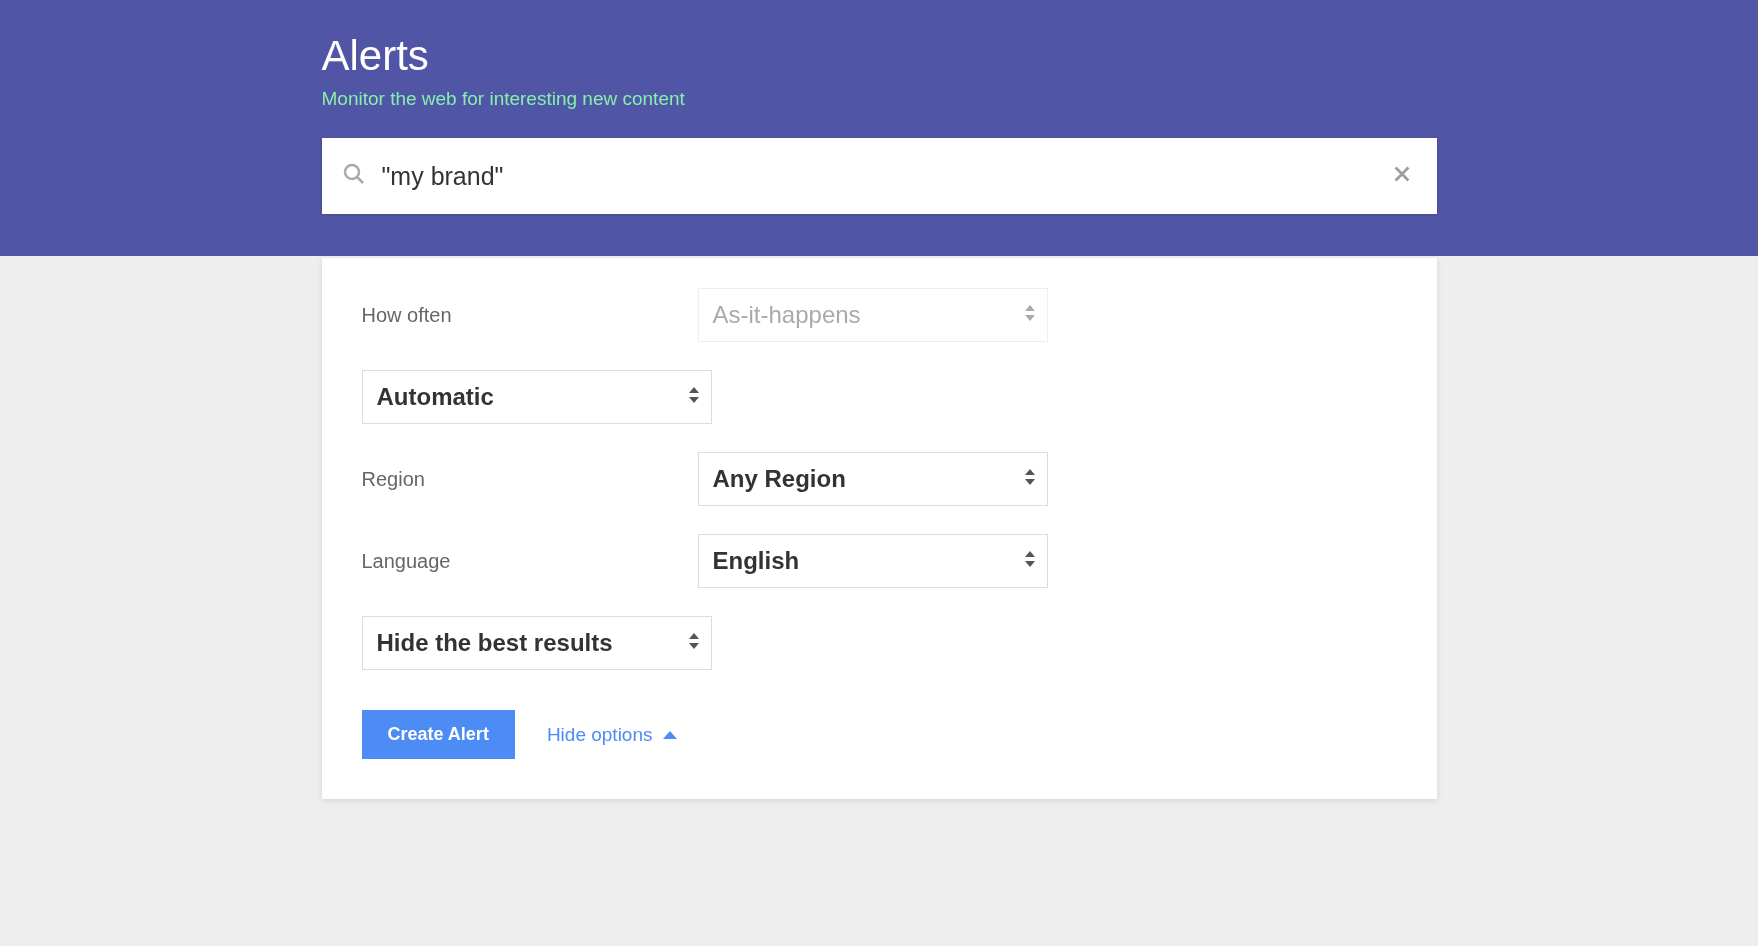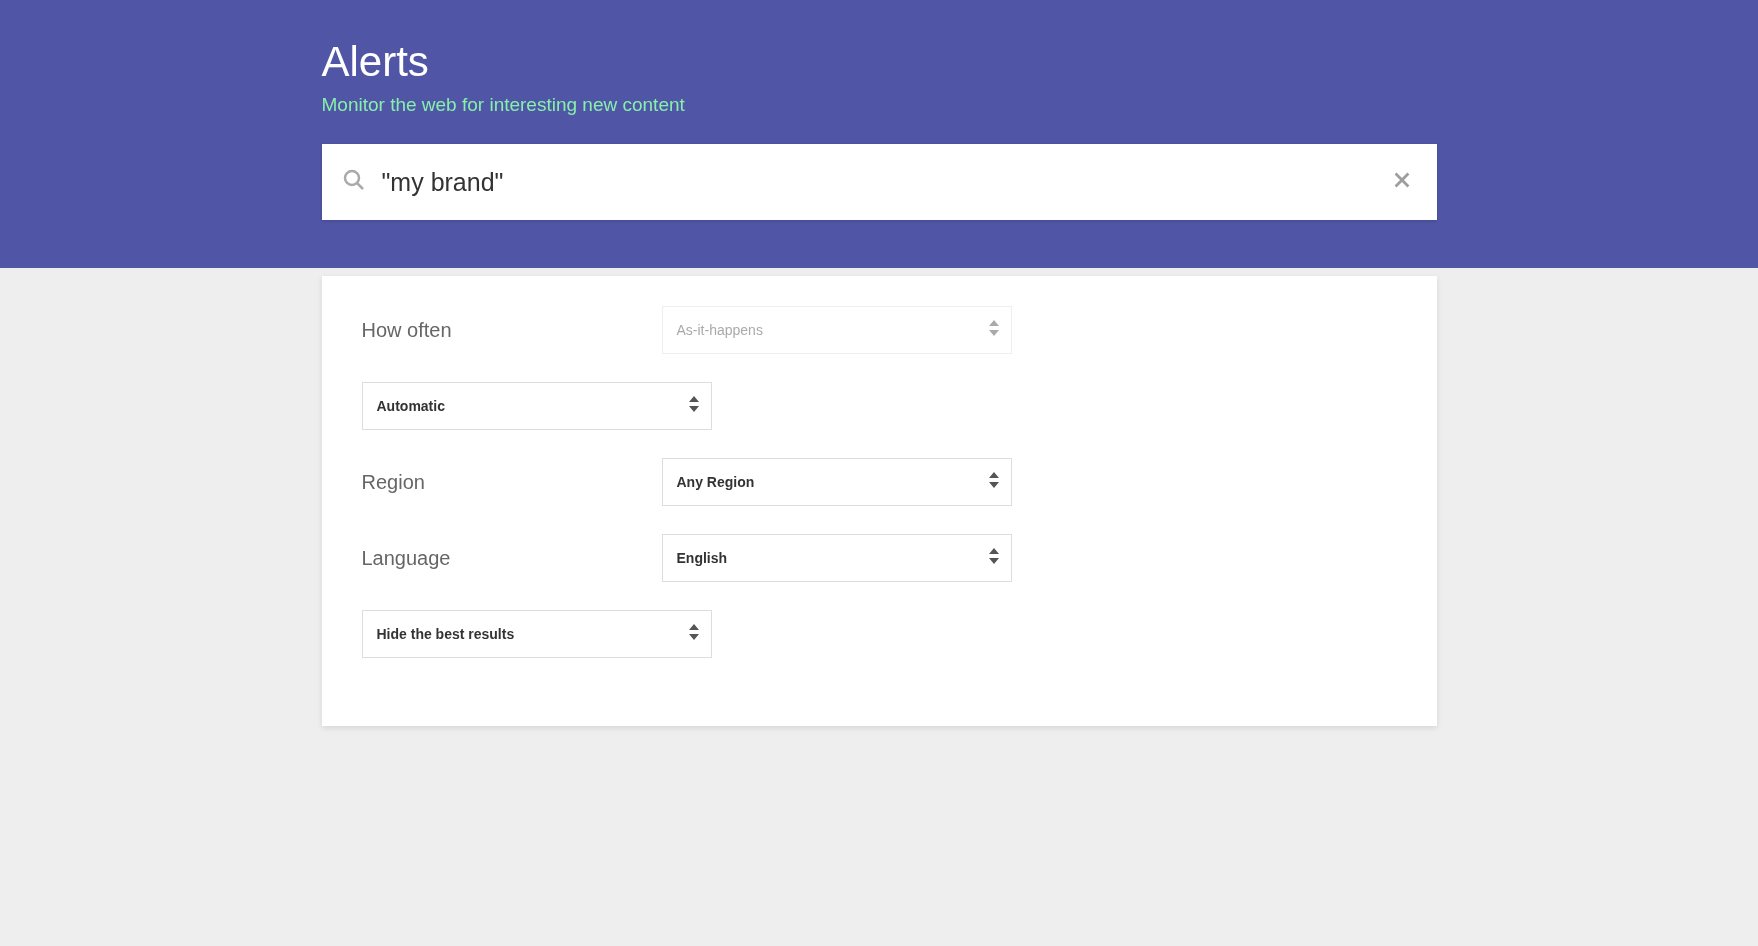--- a/index.html
+++ b/index.html
@@ -7,21 +7,21 @@
       font-family: Arial, Helvetica, sans-serif;
       background: #eeeeee;
       min-height: 946px;
     }
     .header {
       background: #5055a5;
       padding: 30px 0 40px 0;
     }
     .container {
       max-width: 1115px;
-      margin: 8px auto;
+      margin: 2px auto;
     }
     .title {
       color: #ffffff;
       font-size: 42px;
       font-weight: 400;
       margin-bottom: 8px;
     }
     .subtitle {
       color: #86efac;
       font-size: 19px;
@@ -60,36 +60,37 @@
     }
     .options-panel {
       background: #ffffff;
       padding: 30px 40px 40px 40px;
       box-shadow: 0 2px 6px rgba(0,0,0,0.1);
     }
     .option-row {
       display: flex;
       align-items: center;
       margin-bottom: 28px;
+      gap: 36px;
     }
     .option-label {
       width: 300px;
       font-size: 20px;
       color: #666666;
     }
     .select-wrapper {
       position: relative;
       width: 350px;
     }
     .select-box {
       width: 100%;
       border: 1px solid #dddddd;
       background: #ffffff;
       padding: 12px 40px 12px 14px;
-      font-size: 14px;
+      font-size: 24px;
       font-weight: 700;
       color: #333333;
       cursor: pointer;
       display: flex;
       align-items: center;
       justify-content: space-between;
       min-height: 48px;
     }
     .select-box.disabled {
       color: #aaaaaa;
@@ -233,15 +234,22 @@
         </div>
         <span class="sort-icon">
           <svg width="12" height="16" viewBox="0 0 12 16">
               <path d="M6 0 L11 6 L1 6 Z M6 16 L1 10 L11 10 Z" fill="currentColor"></path>
             </svg>
         </span>
       </div>
     </div>
 
 
+    <div class="actions-row">
+      <button class="create-btn">Create Alert</button>
+      <div class="hide-options">
+        <span class="hide-options-text">Hide options</span>
+        <span class="triangle-up"></span>
+      </div>
+    </div>
 
   </div>
 </div>
 
 </body></html>

